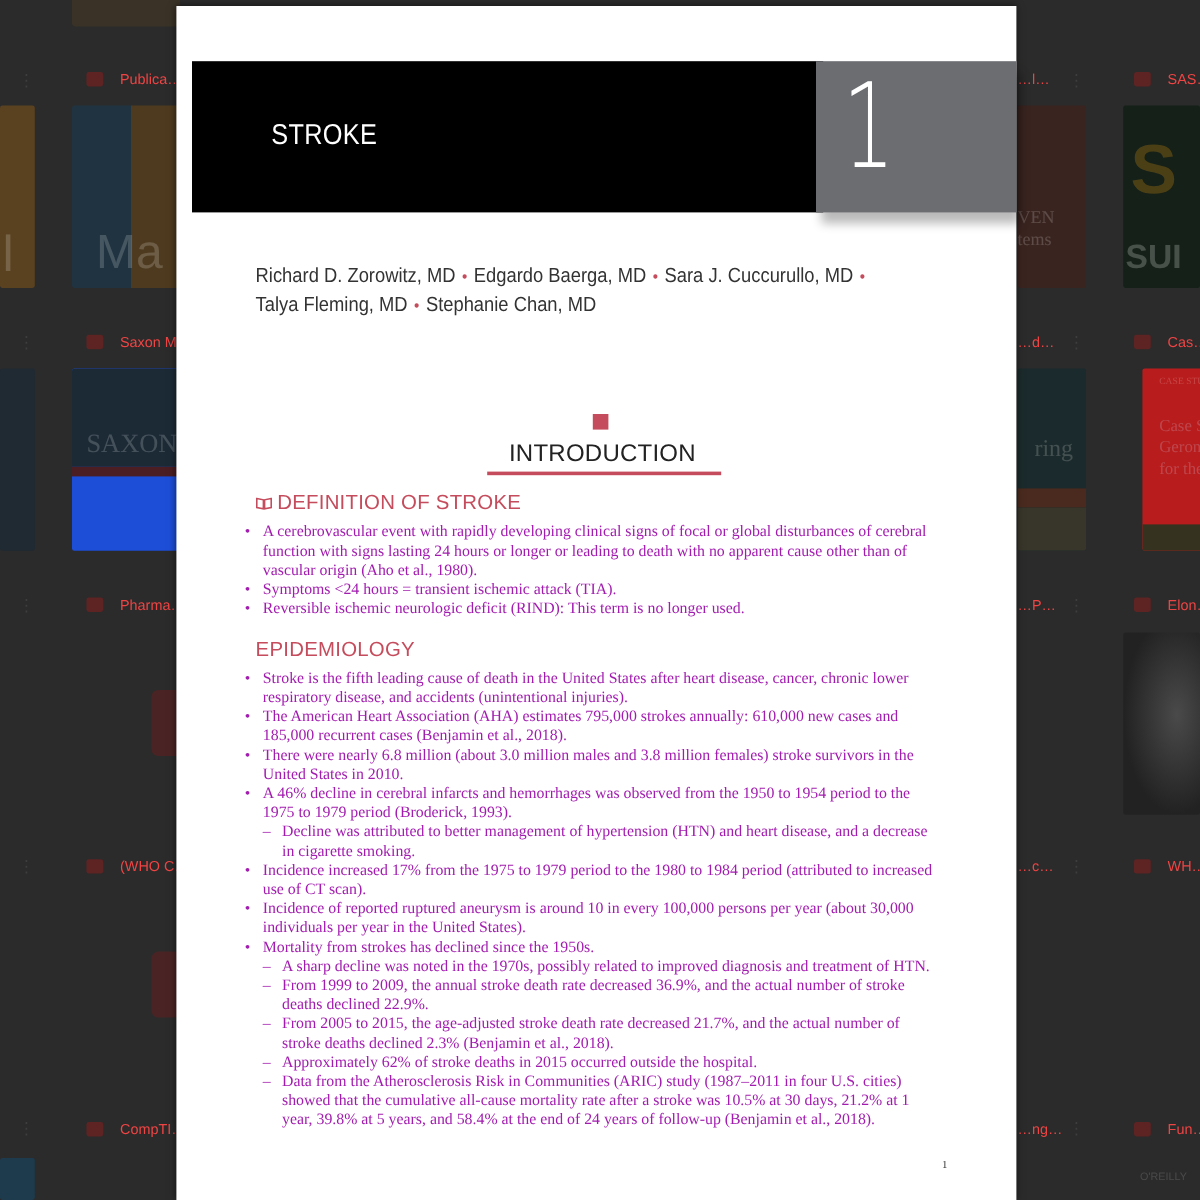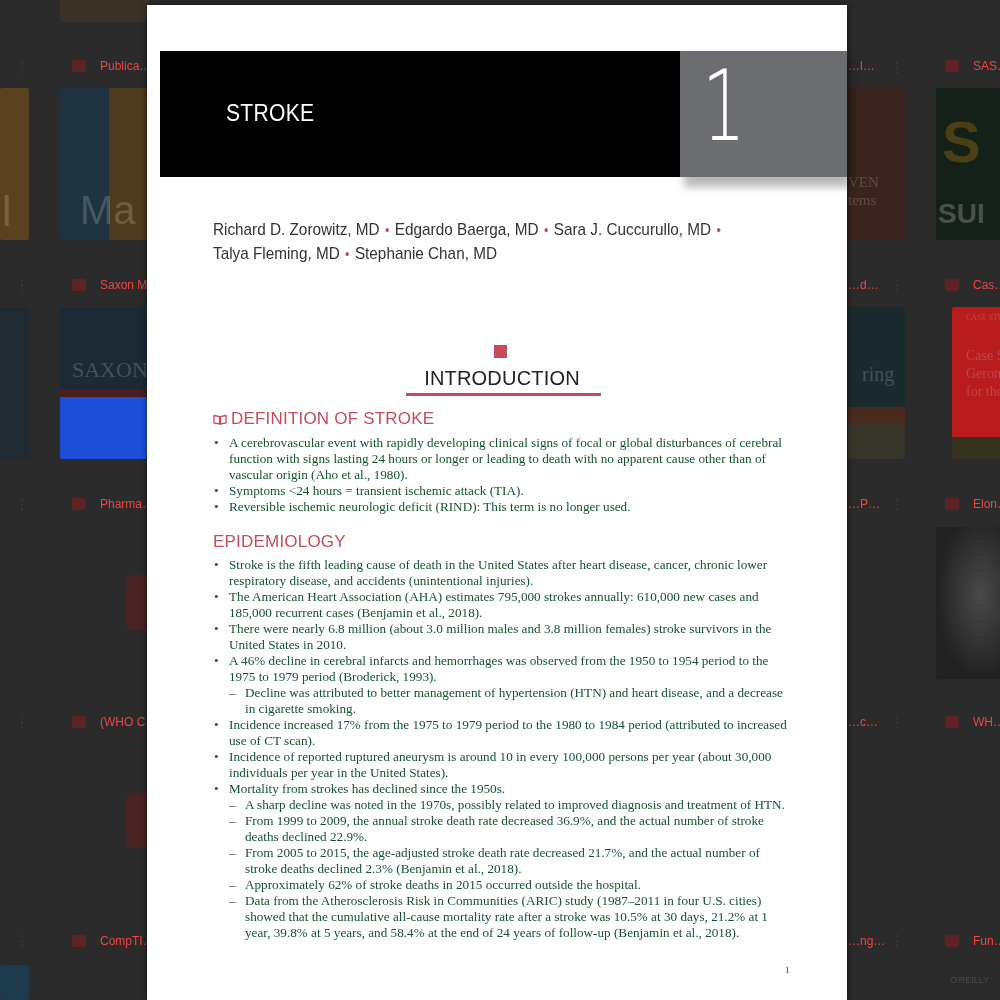--- a/index.html
+++ b/index.html
@@ -28,21 +28,21 @@
   .authors { position: absolute; left: 66px; top: 213px; width: 590px; color: #333; font-size: 17px; line-height: 24px; transform: scaleX(0.9); transform-origin: left top; }
   .authors .dot { color: #c54c5c; margin: 0 6px; font-size: 14px; }
 
   .intro-square { position: absolute; left: 347px; top: 340px; width: 13px; height: 13px; background: #c54c5c; }
   .intro-title { position: absolute; left: 257px; top: 362px; width: 196px; text-align: center; font-size: 20px; color: #222; letter-spacing: 0.2px; }
   .intro-rule { position: absolute; left: 259px; top: 388px; width: 195px; height: 3px; background: #c54c5c; }
 
   .sec-head { position: absolute; left: 66px; color: #c54c5c; font-size: 17px; letter-spacing: 0.2px; display: flex; align-items: center; }
   .book-icon { width: 14px; height: 11px; margin-right: 4px; }
 
-  .body-list { position: absolute; left: 66px; width: 575px; font-family: "Liberation Serif", serif; font-size: 13.2px; line-height: 16px; color: #14532d; list-style: none; }
+  .body-list { position: absolute; left: 56px; width: 575px; font-family: "Liberation Serif", serif; font-size: 13.2px; line-height: 16px; color: #a21caf; list-style: none; }
   .body-list li { position: relative; padding-left: 16px; }
   .body-list li.bullet::before { content: "•"; position: absolute; left: 1px; top: 0; }
   .body-list li.dash { padding-left: 32px; }
   .body-list li.dash::before { content: "–"; position: absolute; left: 16px; top: 0; }
 
   .page-number { position: absolute; left: 638px; top: 960px; font-family: "Liberation Serif", serif; font-size: 9px; color: #333; }
 </style>
 </head>
 <body>
 

